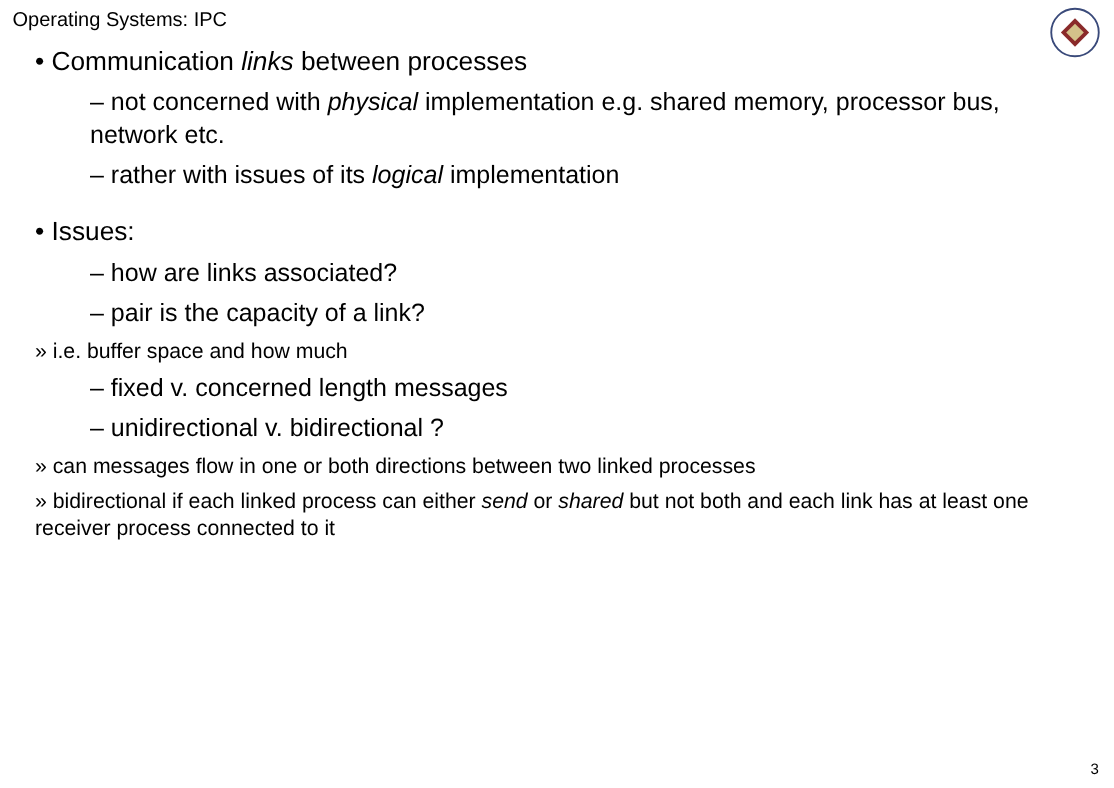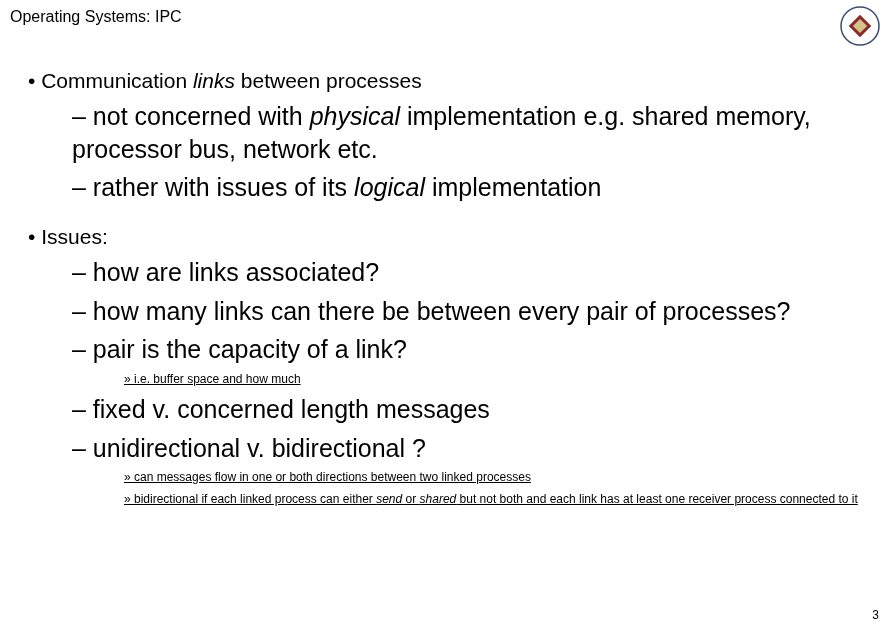--- a/index.html
+++ b/index.html
@@ -20,47 +20,45 @@
   }
   .logo {
     position: absolute;
     top: 5px;
     right: 10px;
     width: 42px;
     height: 42px;
   }
   .content {
     position: absolute;
-    top: 68px;
+    top: 37px;
     left: 28px;
     right: 20px;
   }
   .l1 {
     font-size: 21px;
     margin-bottom: 6px;
     line-height: 1.25;
   }
   .l1::before {
     content: "• ";
   }
   .l2 {
-    font-size: 25px;
+    font-size: 20px;
     margin-left: 44px;
     margin-bottom: 6px;
     line-height: 1.3;
   }
   .l2::before {
     content: "– ";
   }
   .l3 {
-    font-size: 12px;
-    margin-left: 96px;
+    font-size: 17px;
     margin-bottom: 6px;
     line-height: 1.3;
-    text-decoration: underline;
   }
   .l3::before {
     content: "» ";
   }
   .gap {
     height: 14px;
   }
   .i { font-style: italic; }
   .pagenum {
     position: absolute;
@@ -90,21 +88,20 @@
 
   <div class="l2"><span>rather with issues of its </span><span class="i">logical</span><span> implementation</span></div>
 
   <div class="gap"></div>
 
   <div class="l1"><span>Issues:</span></div>
 
   <div class="l2"><span>how are links associated?</span></div>
 
 
-  <div class="l2"><span>how many links can there be between every pair of processes?</span></div>
 
   <div class="l2"><span>pair is the capacity of a link?</span></div>
 
   <div class="l3"><span>i.e. buffer space and how much</span></div>
 
   <div class="l2"><span>fixed v. concerned length messages</span></div>
 
   <div class="l2"><span>unidirectional v. bidirectional ?</span></div>
 
   <div class="l3"><span>can messages flow in one or both directions between two linked processes</span></div>

